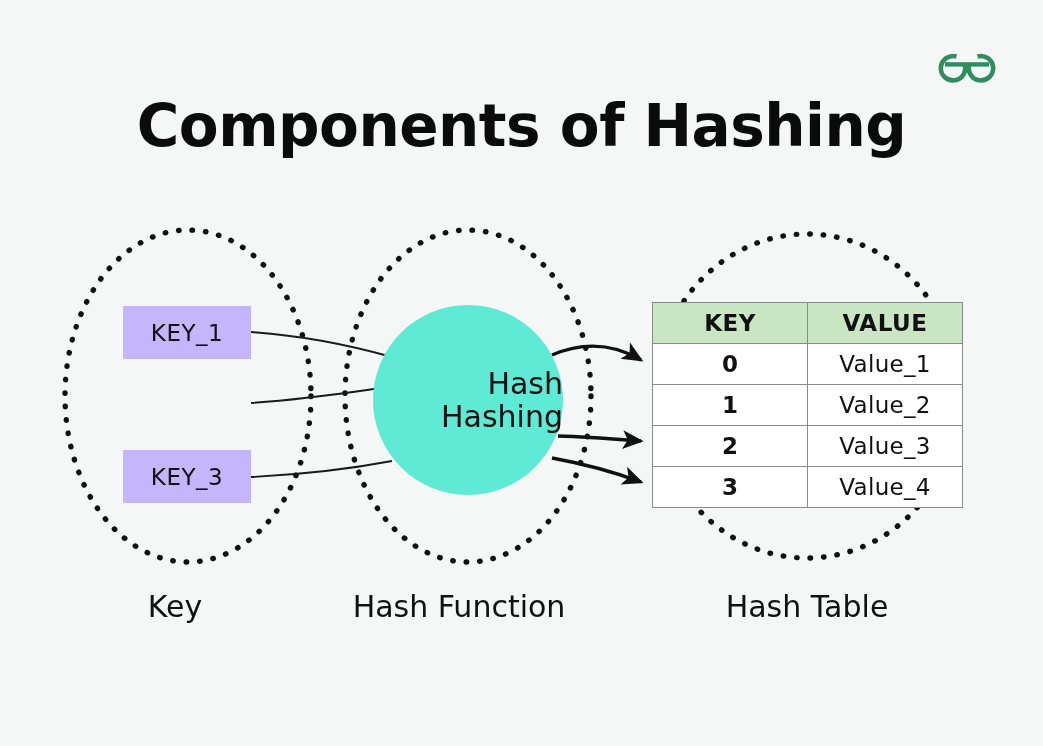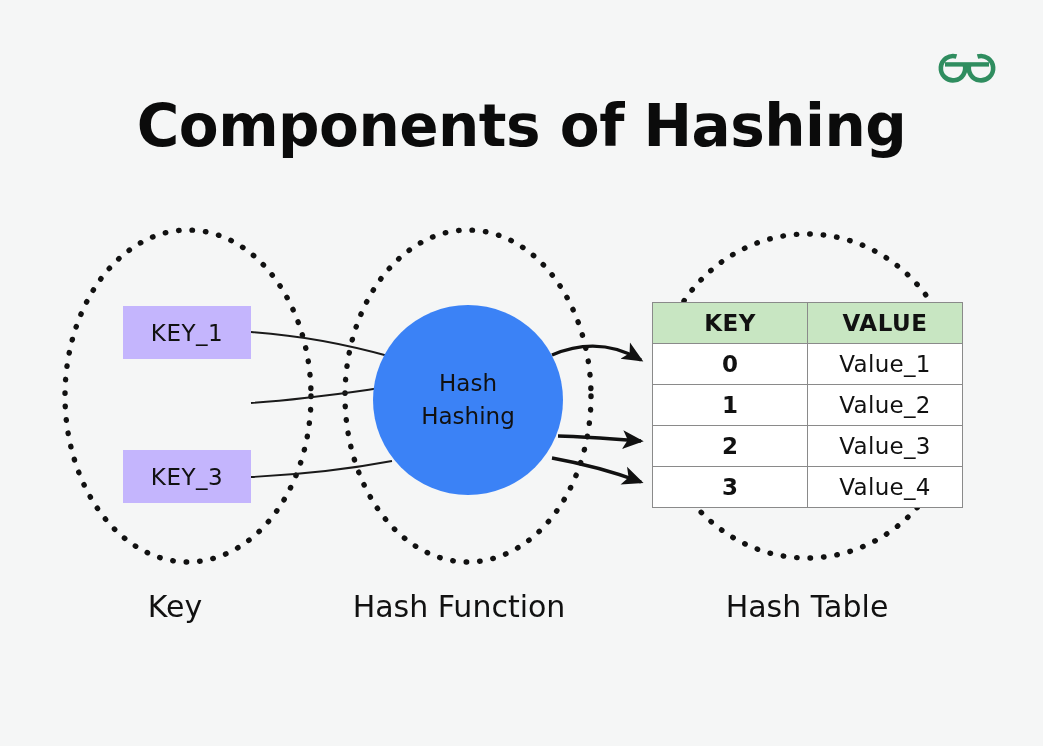--- a/index.html
+++ b/index.html
@@ -73,27 +73,27 @@
   #key-box-2 { left: 123px; top: 450px; }
 
   
   #hash-circle {
     position: absolute;
     left: 373px;
     top: 305px;
     width: 190px;
     height: 190px;
     border-radius: 50%;
-    background: #3b82f6;
+    background: #5eead4;
     display: flex;
     flex-direction: column;
-    align-items: center;
+    align-items: flex-end;
     justify-content: center;
     color: #111111;
-    font-size: 23px;
+    font-size: 30px;
     line-height: 33px;
     font-family: "DejaVu Sans", sans-serif;
     text-align: center;
   }
 
   
   #hash-table {
     position: absolute;
     left: 652px;
     top: 302px;

